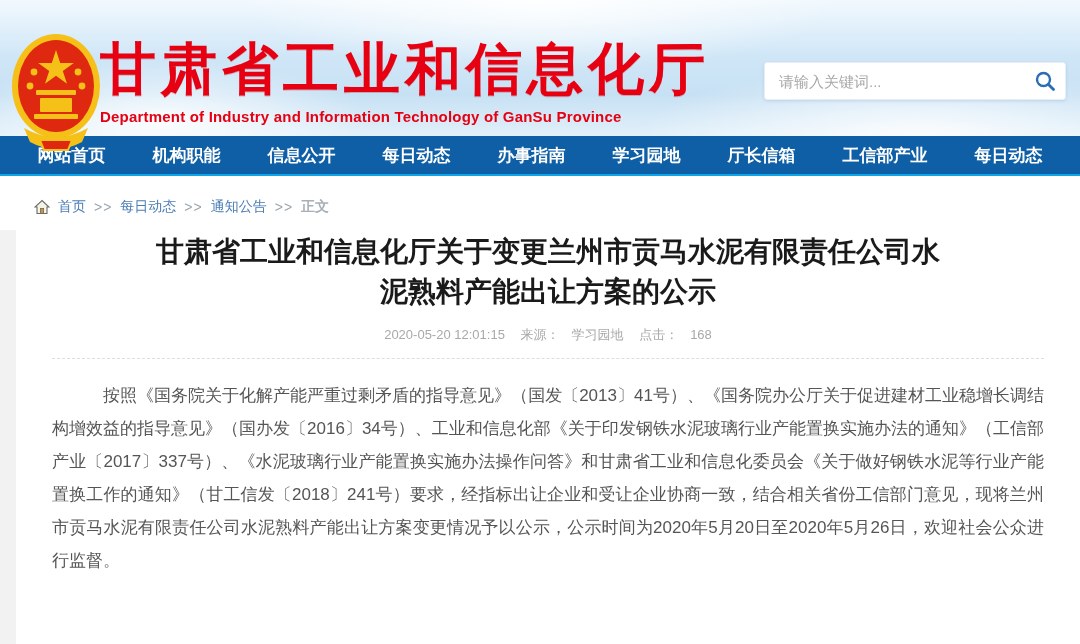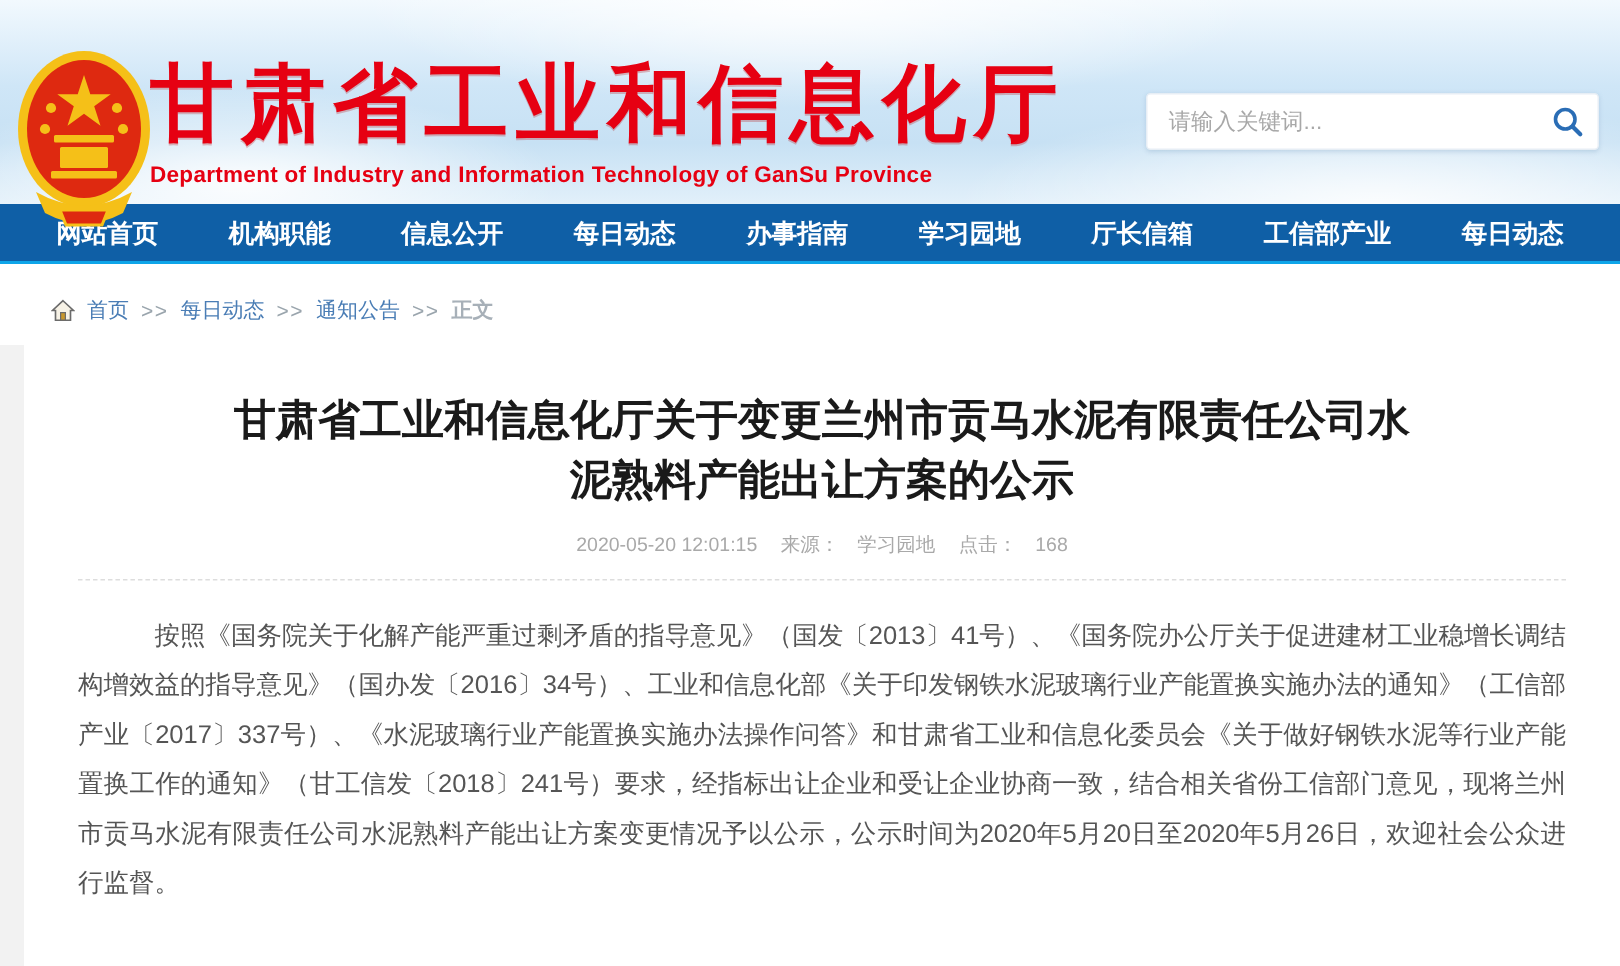--- a/index.html
+++ b/index.html
@@ -104,21 +104,21 @@
     height: 26px;
     font-size: 14px;
   }
   .breadcrumb .home-ico { margin-right: 8px; display: inline-flex; }
   .breadcrumb a { color: #4a7db5; text-decoration: none; }
   .breadcrumb .sep { color: #9aa5ad; margin: 0 8px; letter-spacing: 1px; }
   .breadcrumb .current { color: #a7b0b8; font-weight: bold; }
 
   .article { padding: 0 20px; }
   .article-title {
-    margin: 40px auto 0 auto;
+    margin: 12px auto 0 auto;
     max-width: 800px;
     text-align: center;
     color: #1a1a1a;
     font-size: 28px;
     font-weight: 700;
     line-height: 40px;
   }
   .article-meta {
     margin-top: 14px;
     text-align: center;

